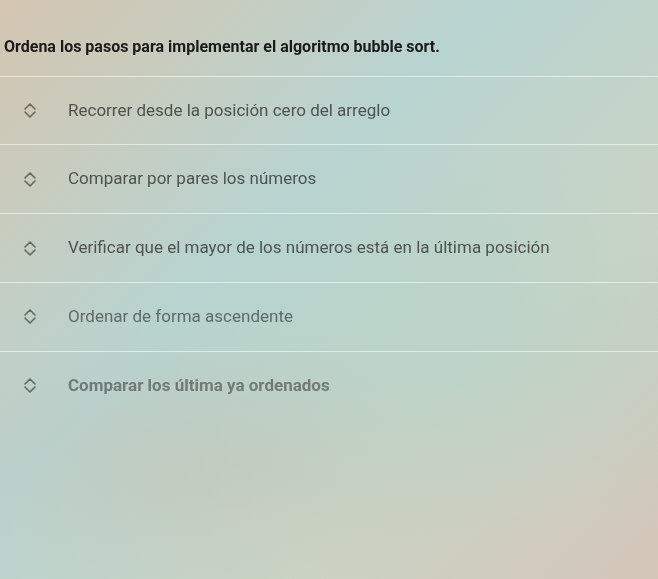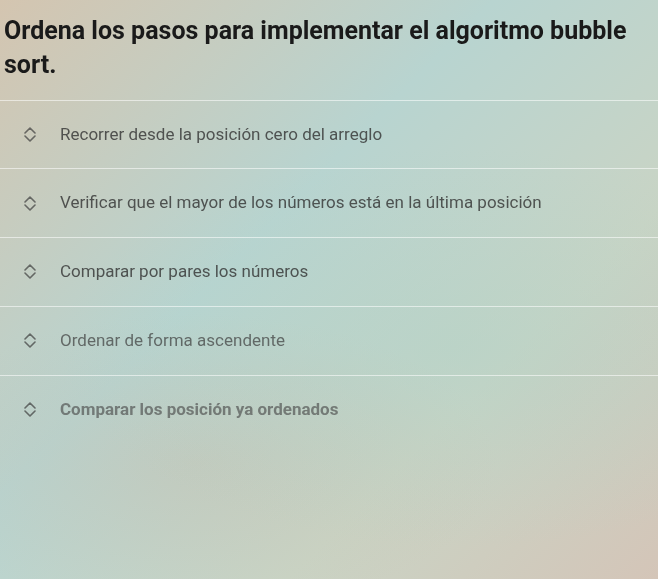--- a/index.html
+++ b/index.html
@@ -18,38 +18,38 @@
     body::before {
       content: '';
       position: absolute;
       inset: 0;
       background:
         radial-gradient(ellipse 400px 200px at 70% 60%, rgba(170, 210, 200, 0.4), transparent),
         radial-gradient(ellipse 300px 150px at 30% 80%, rgba(200, 180, 160, 0.3), transparent);
       pointer-events: none;
     }
     .question-title {
-      font-size: 25px;
+      font-size: 16px;
       font-weight: 700;
       color: #1a1a1a;
-      padding: 14px 8px 18px 4px;
+      padding: 36px 8px 18px 4px;
       line-height: 1.35;
       position: relative;
       z-index: 1;
     }
     .items-container {
       position: relative;
       z-index: 1;
     }
     .sortable-item {
       display: flex;
       align-items: center;
       padding: 22px 8px 22px 24px;
       border-top: 1px solid rgba(255, 255, 255, 0.55);
-      gap: 24px;
+      gap: 32px;
       cursor: grab;
     }
     .sortable-item:first-child {
       border-top: 1px solid rgba(255, 255, 255, 0.55);
     }
     .handle {
       display: flex;
       flex-direction: column;
       align-items: center;
       justify-content: center;
@@ -100,33 +100,33 @@
 
   <div class="sortable-item">
     <span class="handle">
       <svg width="12" height="7" viewBox="0 0 12 7">
           <path d="M1 6 L6 1 L11 6" stroke="currentColor" stroke-width="1.6" fill="none" stroke-linecap="round" stroke-linejoin="round"></path>
         </svg>
       <svg width="12" height="7" viewBox="0 0 12 7">
           <path d="M1 1 L6 6 L11 1" stroke="currentColor" stroke-width="1.6" fill="none" stroke-linecap="round" stroke-linejoin="round"></path>
         </svg>
     </span>
-    <span class="item-text">Verificar que el mayor de los números está en la última posición</span>
+    <span class="item-text">Comparar por pares los números</span>
   </div>
 
   <div class="sortable-item">
     <span class="handle">
       <svg width="12" height="7" viewBox="0 0 12 7">
           <path d="M1 6 L6 1 L11 6" stroke="currentColor" stroke-width="1.6" fill="none" stroke-linecap="round" stroke-linejoin="round"></path>
         </svg>
       <svg width="12" height="7" viewBox="0 0 12 7">
           <path d="M1 1 L6 6 L11 1" stroke="currentColor" stroke-width="1.6" fill="none" stroke-linecap="round" stroke-linejoin="round"></path>
         </svg>
     </span>
-    <span class="item-text">Comparar por pares los números</span>
+    <span class="item-text">Verificar que el mayor de los números está en la última posición</span>
   </div>
 
   <div class="sortable-item">
     <span class="handle">
       <svg width="12" height="7" viewBox="0 0 12 7">
           <path d="M1 6 L6 1 L11 6" stroke="currentColor" stroke-width="1.6" fill="none" stroke-linecap="round" stroke-linejoin="round"></path>
         </svg>
       <svg width="12" height="7" viewBox="0 0 12 7">
           <path d="M1 1 L6 6 L11 1" stroke="currentColor" stroke-width="1.6" fill="none" stroke-linecap="round" stroke-linejoin="round"></path>
         </svg>
@@ -136,16 +136,16 @@
 
   <div class="sortable-item">
     <span class="handle">
       <svg width="12" height="7" viewBox="0 0 12 7">
           <path d="M1 6 L6 1 L11 6" stroke="currentColor" stroke-width="1.6" fill="none" stroke-linecap="round" stroke-linejoin="round"></path>
         </svg>
       <svg width="12" height="7" viewBox="0 0 12 7">
           <path d="M1 1 L6 6 L11 1" stroke="currentColor" stroke-width="1.6" fill="none" stroke-linecap="round" stroke-linejoin="round"></path>
         </svg>
     </span>
-    <span class="item-text">Comparar los posición ya ordenados</span>
+    <span class="item-text">Comparar los última ya ordenados</span>
   </div>
 
 </div>
 
 </body></html>

